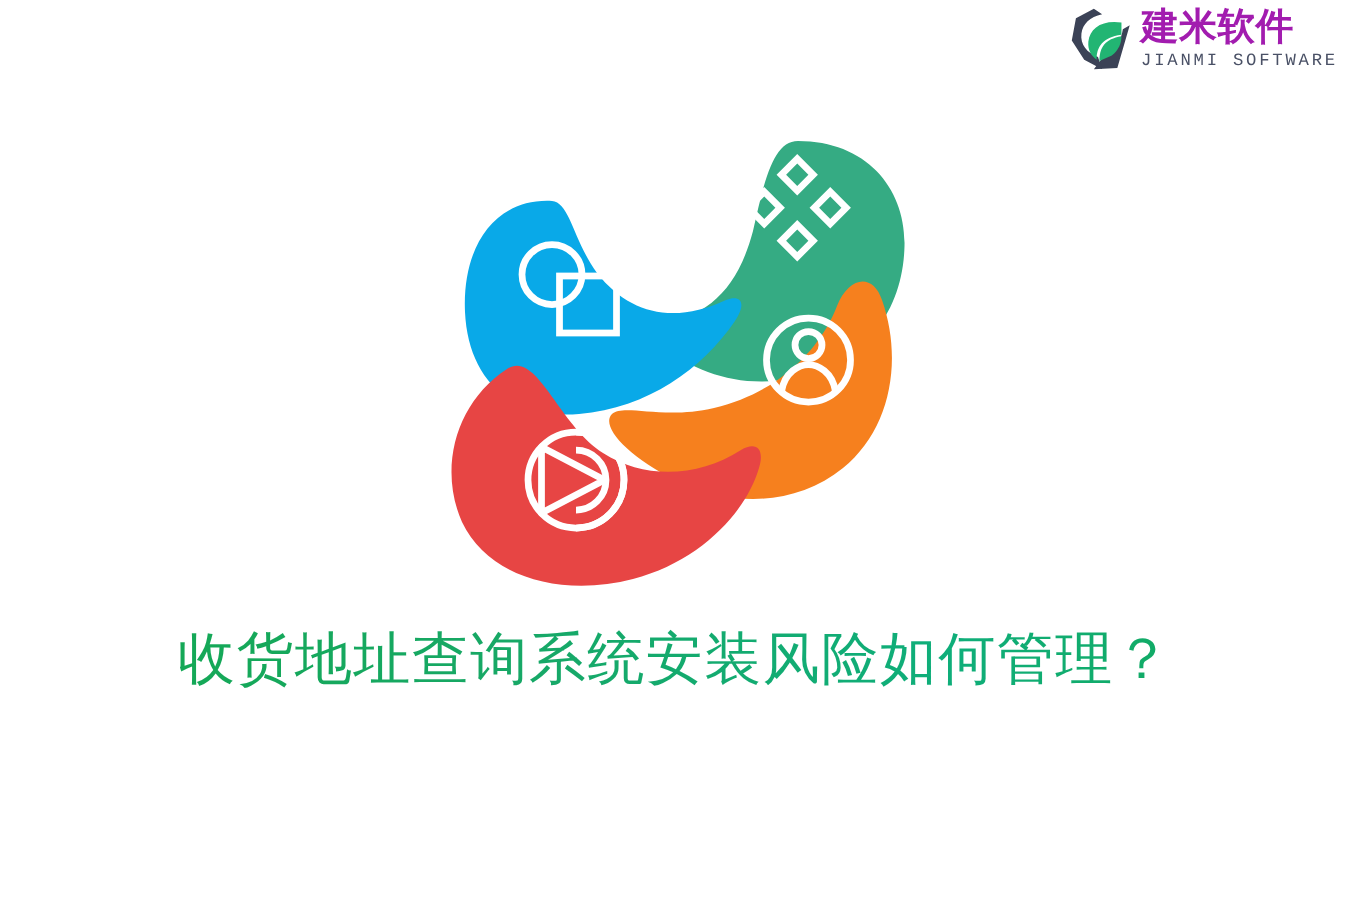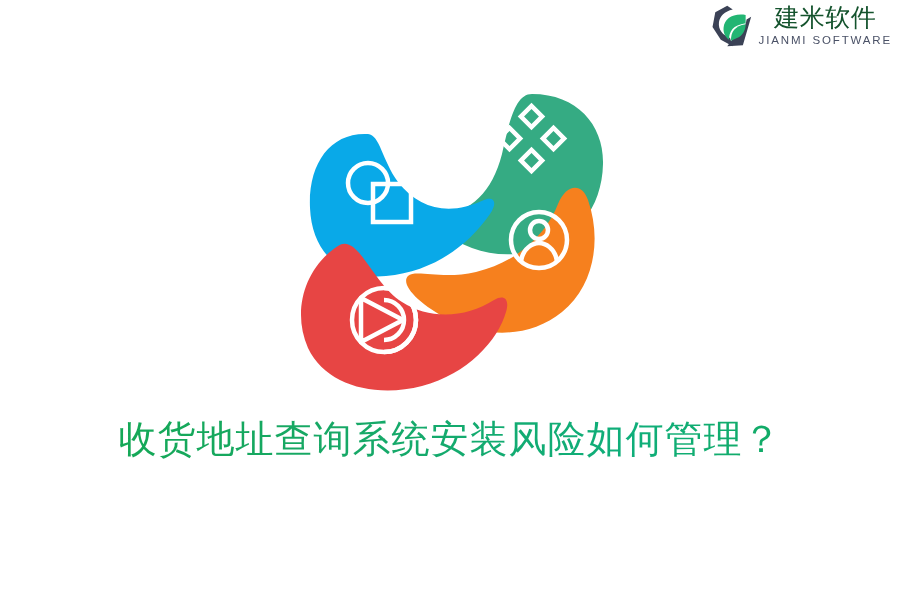--- a/index.html
+++ b/index.html
@@ -34,28 +34,27 @@
   }
   .brand-text {
     display: flex;
     flex-direction: column;
     justify-content: center;
     line-height: 1;
   }
   .brand-name {
     font-family: "DejaVu Sans", "Liberation Sans", sans-serif;
     font-size: 25px;
-    font-weight: 400;
-    color: #14532d;
+    font-weight: 700;
+    color: #a21caf;
     letter-spacing: 0.5px;
     white-space: nowrap;
-    text-align: center;
   }
   .brand-sub {
-    font-family: Liberation Sans, sans-serif;
+    font-family: Liberation Mono, monospace;
     font-size: 11.5px;
     font-weight: 400;
     color: #4a5166;
     letter-spacing: 1.85px;
     margin-top: 5px;
     white-space: nowrap;
   }
 
   
   .hero-graphic {

